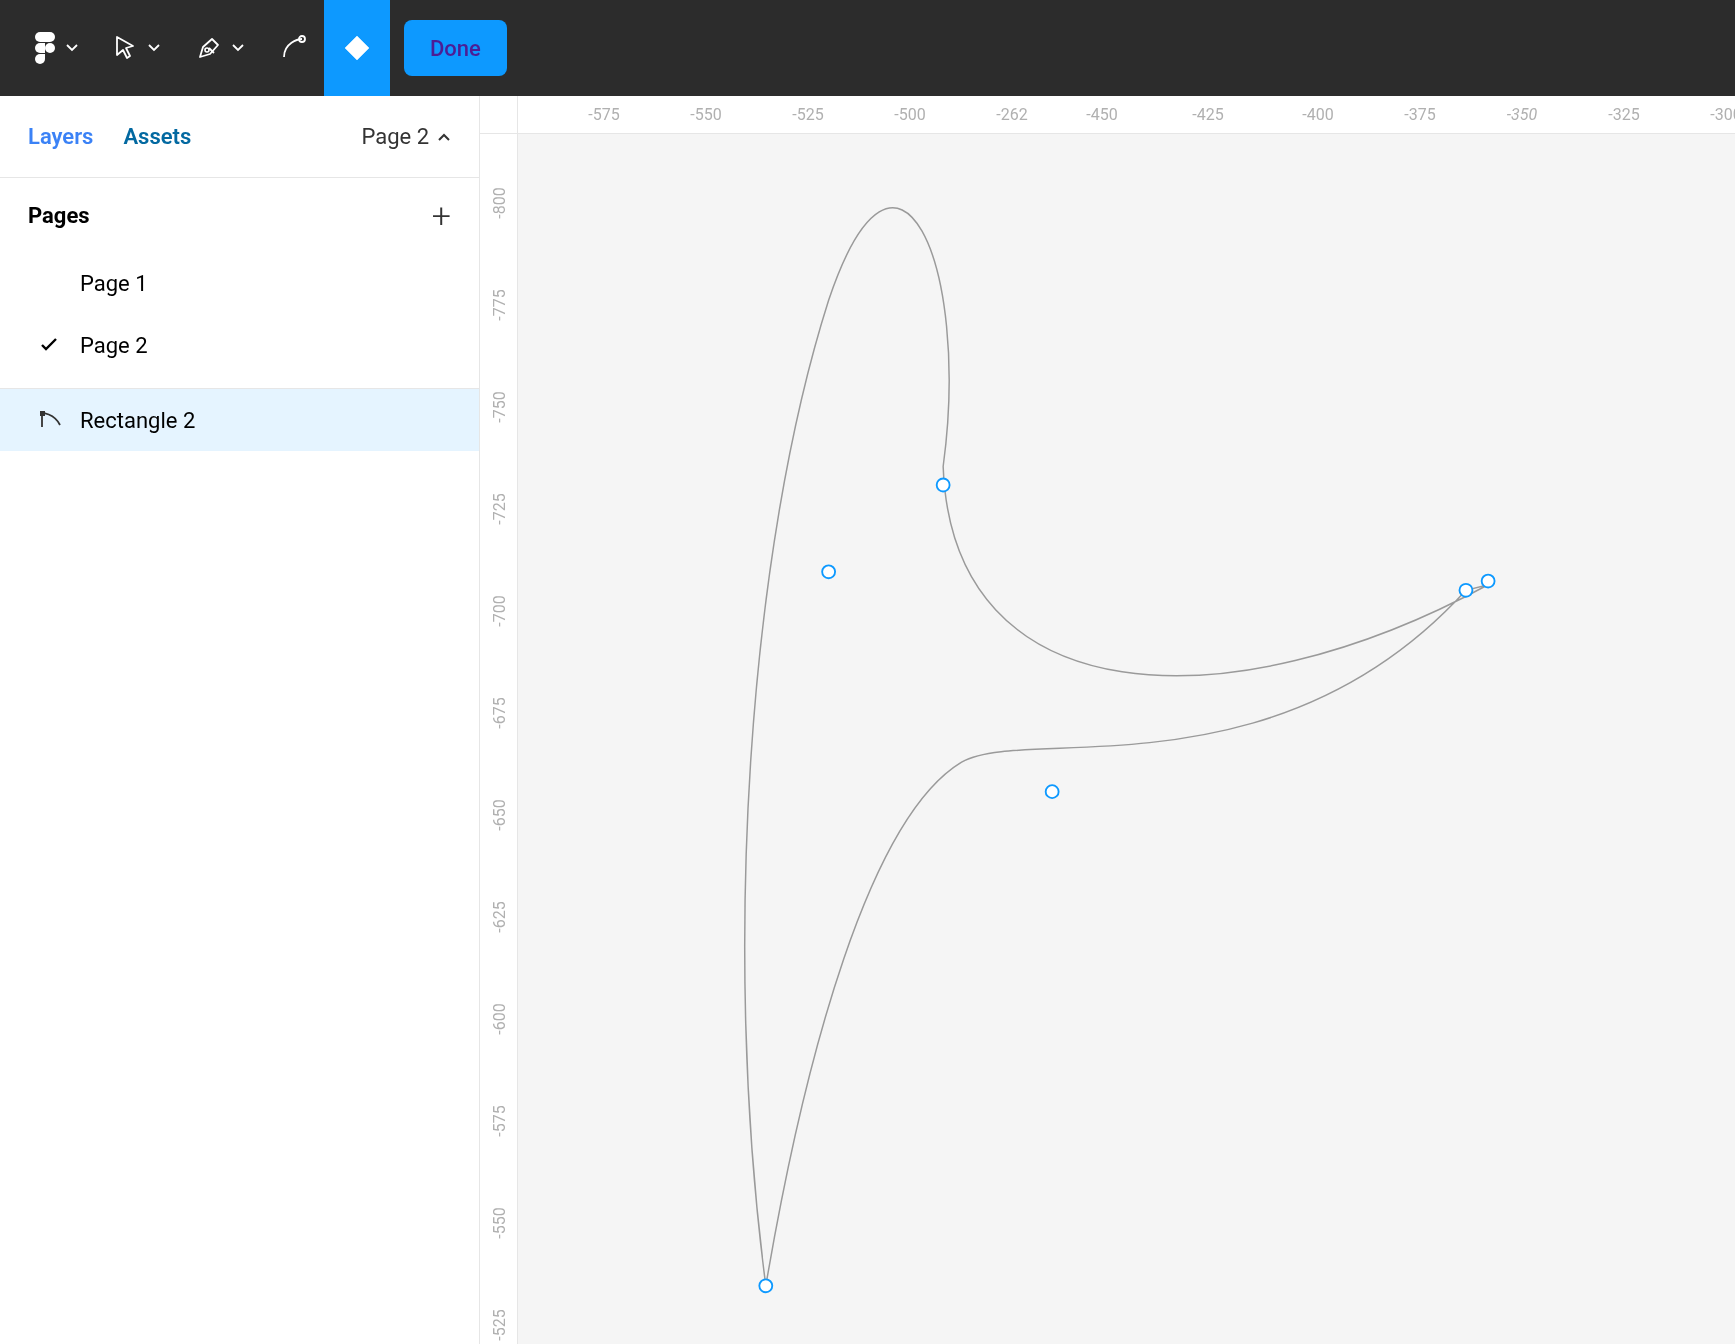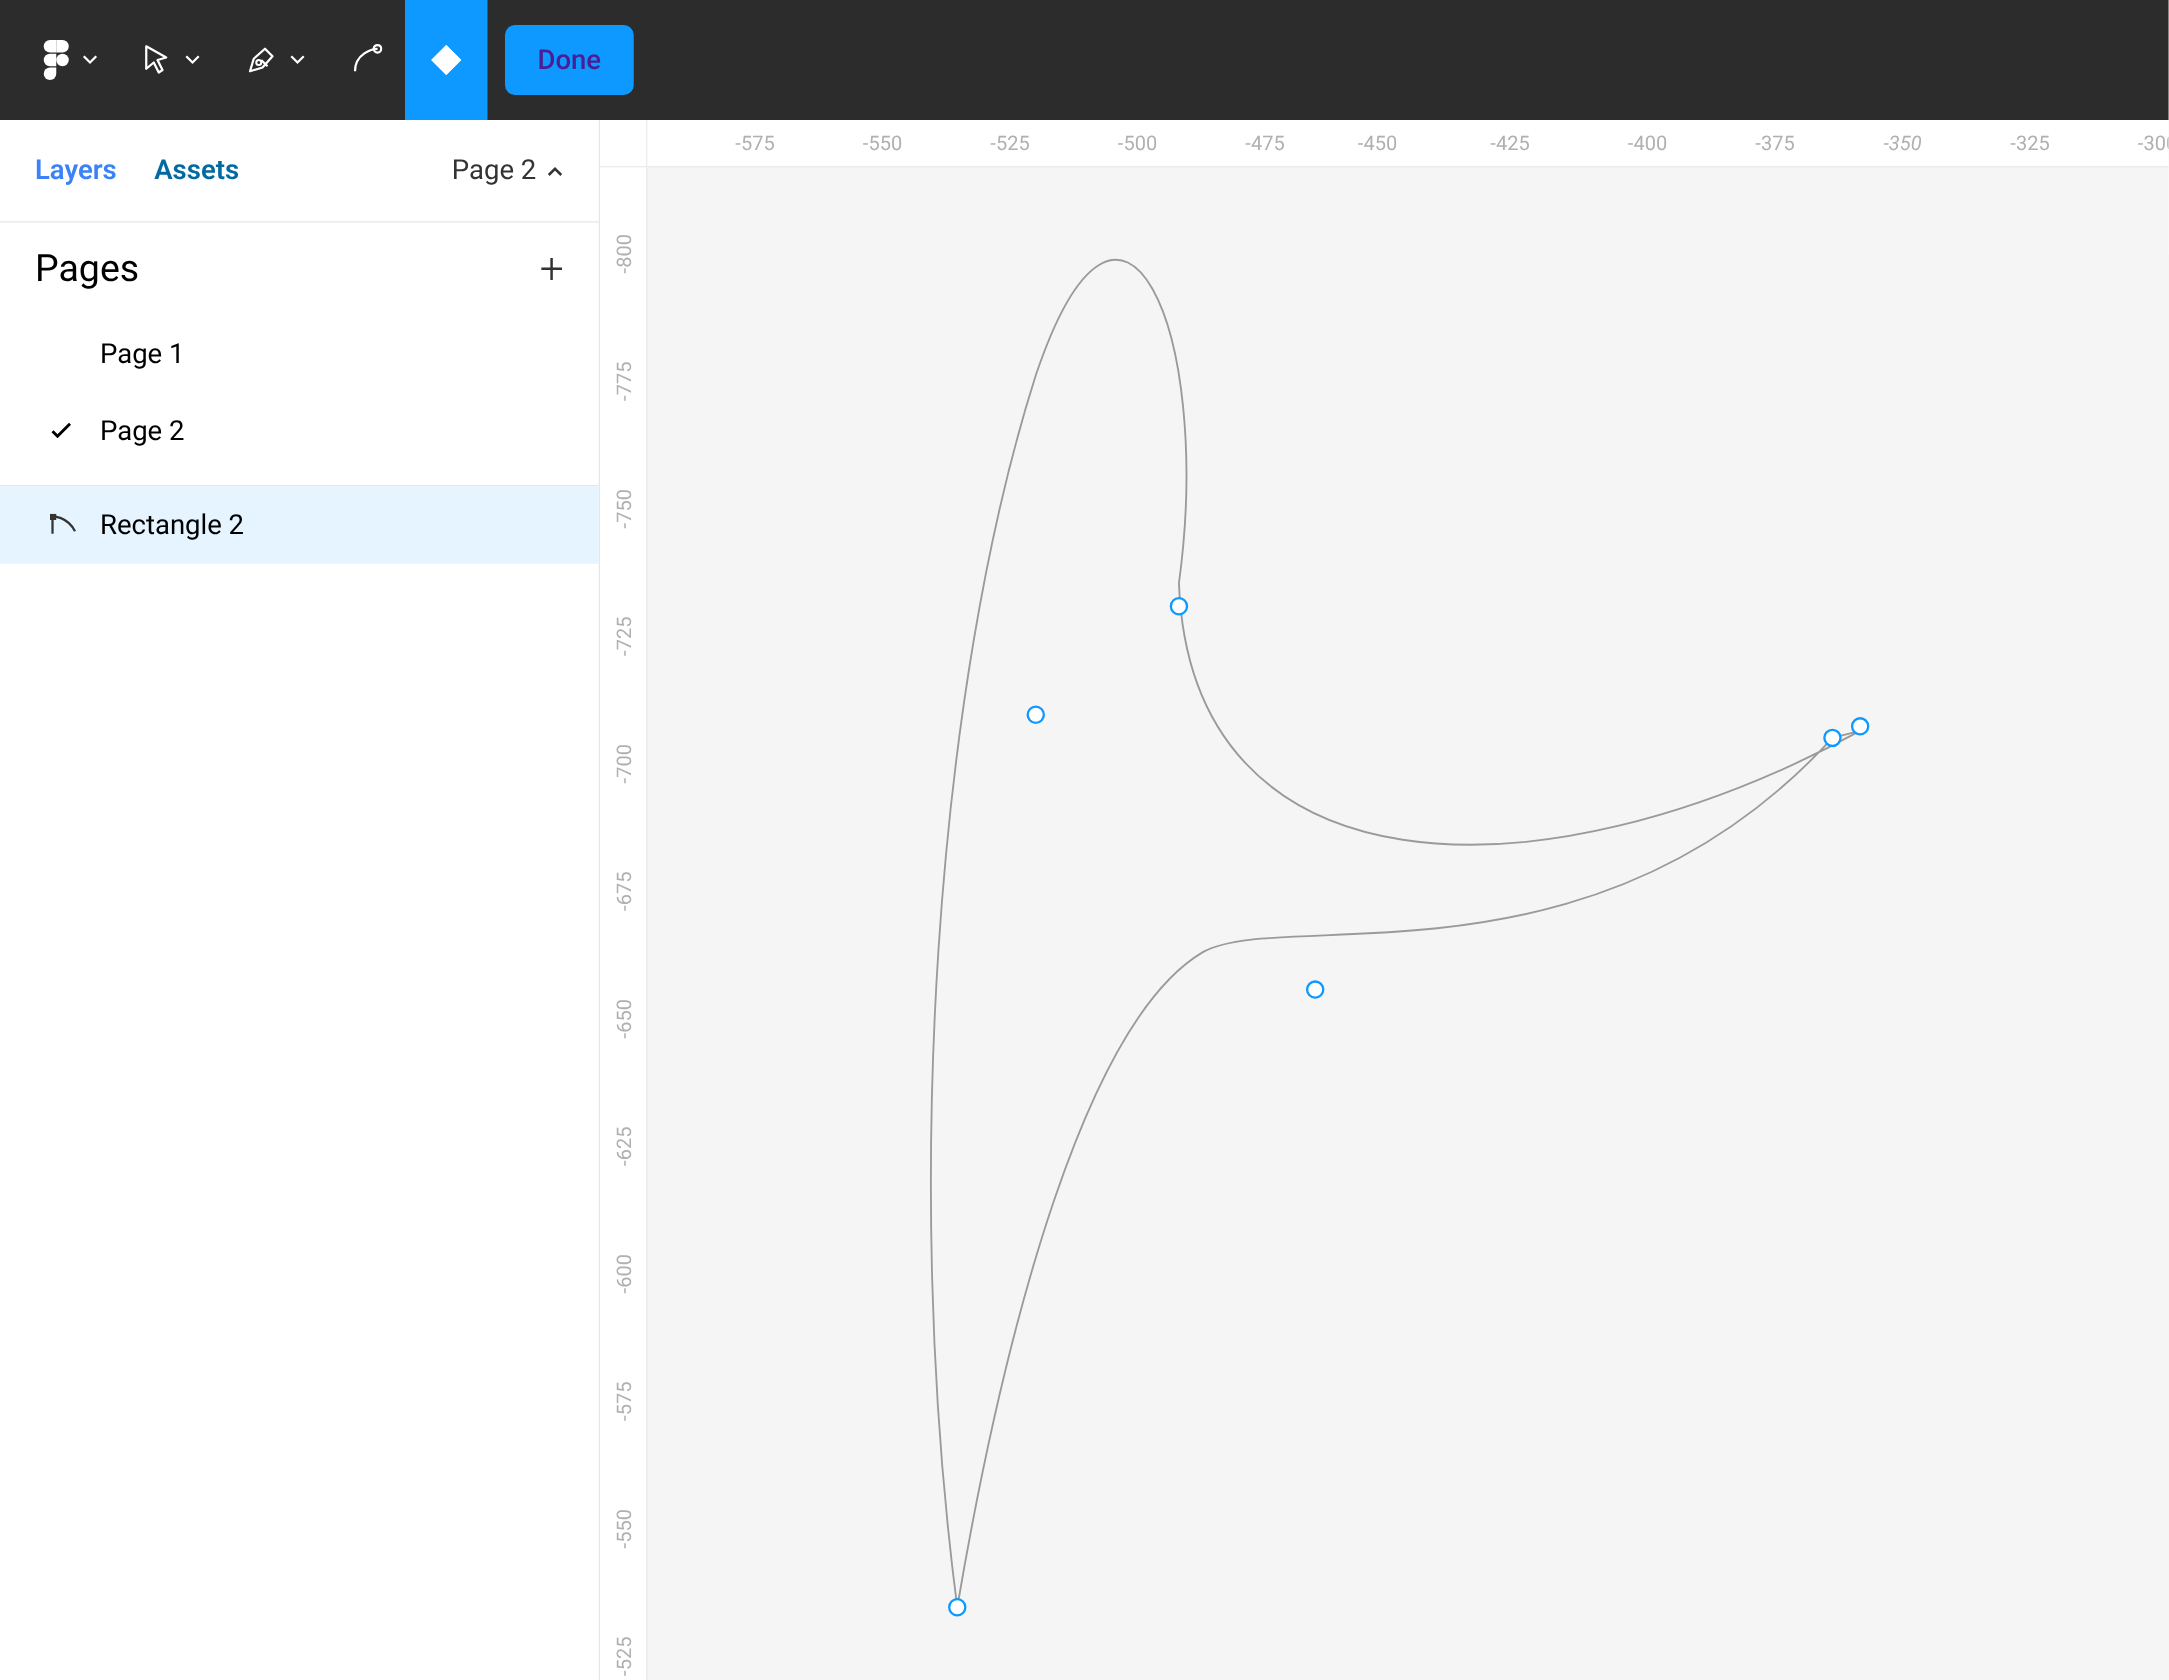--- a/index.html
+++ b/index.html
@@ -84,21 +84,21 @@
   .pages-section {
     border-bottom: 1px solid #e6e6e6;
     padding-bottom: 12px;
   }
   .pages-header {
     display: flex;
     align-items: center;
     height: 74px;
     padding: 0 28px;
   }
-  .pages-title { font-size: 30px; font-weight: 400; color: #000; }
+  .pages-title { font-size: 22px; font-weight: 700; color: #000; }
   .plus-btn {
     margin-left: auto;
     font-size: 34px;
     font-weight: 300;
     color: #333;
     cursor: pointer;
     line-height: 1;
   }
   .page-item {
     display: flex;
@@ -289,21 +289,21 @@
     </div>
   </div>
 
   <div class="canvas-wrap">
     <div class="ruler-corner"></div>
     <div class="ruler-h" id="ruler-h">
         <span class="tick" style="left: 86px;">-575</span>
         <span class="tick" style="left: 188px;">-550</span>
         <span class="tick" style="left: 290px;">-525</span>
         <span class="tick" style="left: 392px;">-500</span>
-        <span class="tick" style="left: 494px;">-475</span>
+        <span class="tick" style="left: 494px;">-262</span>
         <span class="tick" style="left: 584px;">-450</span>
         <span class="tick" style="left: 690px;">-425</span>
         <span class="tick" style="left: 800px;">-400</span>
         <span class="tick" style="left: 902px;">-375</span>
         <span class="tick" style="left: 1004px; font-style: italic;">-350</span>
         <span class="tick" style="left: 1106px;">-325</span>
         <span class="tick" style="left: 1208px;">-300</span>
       </div>
     <div class="ruler-v" id="ruler-v">
         <span class="tick" style="top: 50px;">-800</span>

